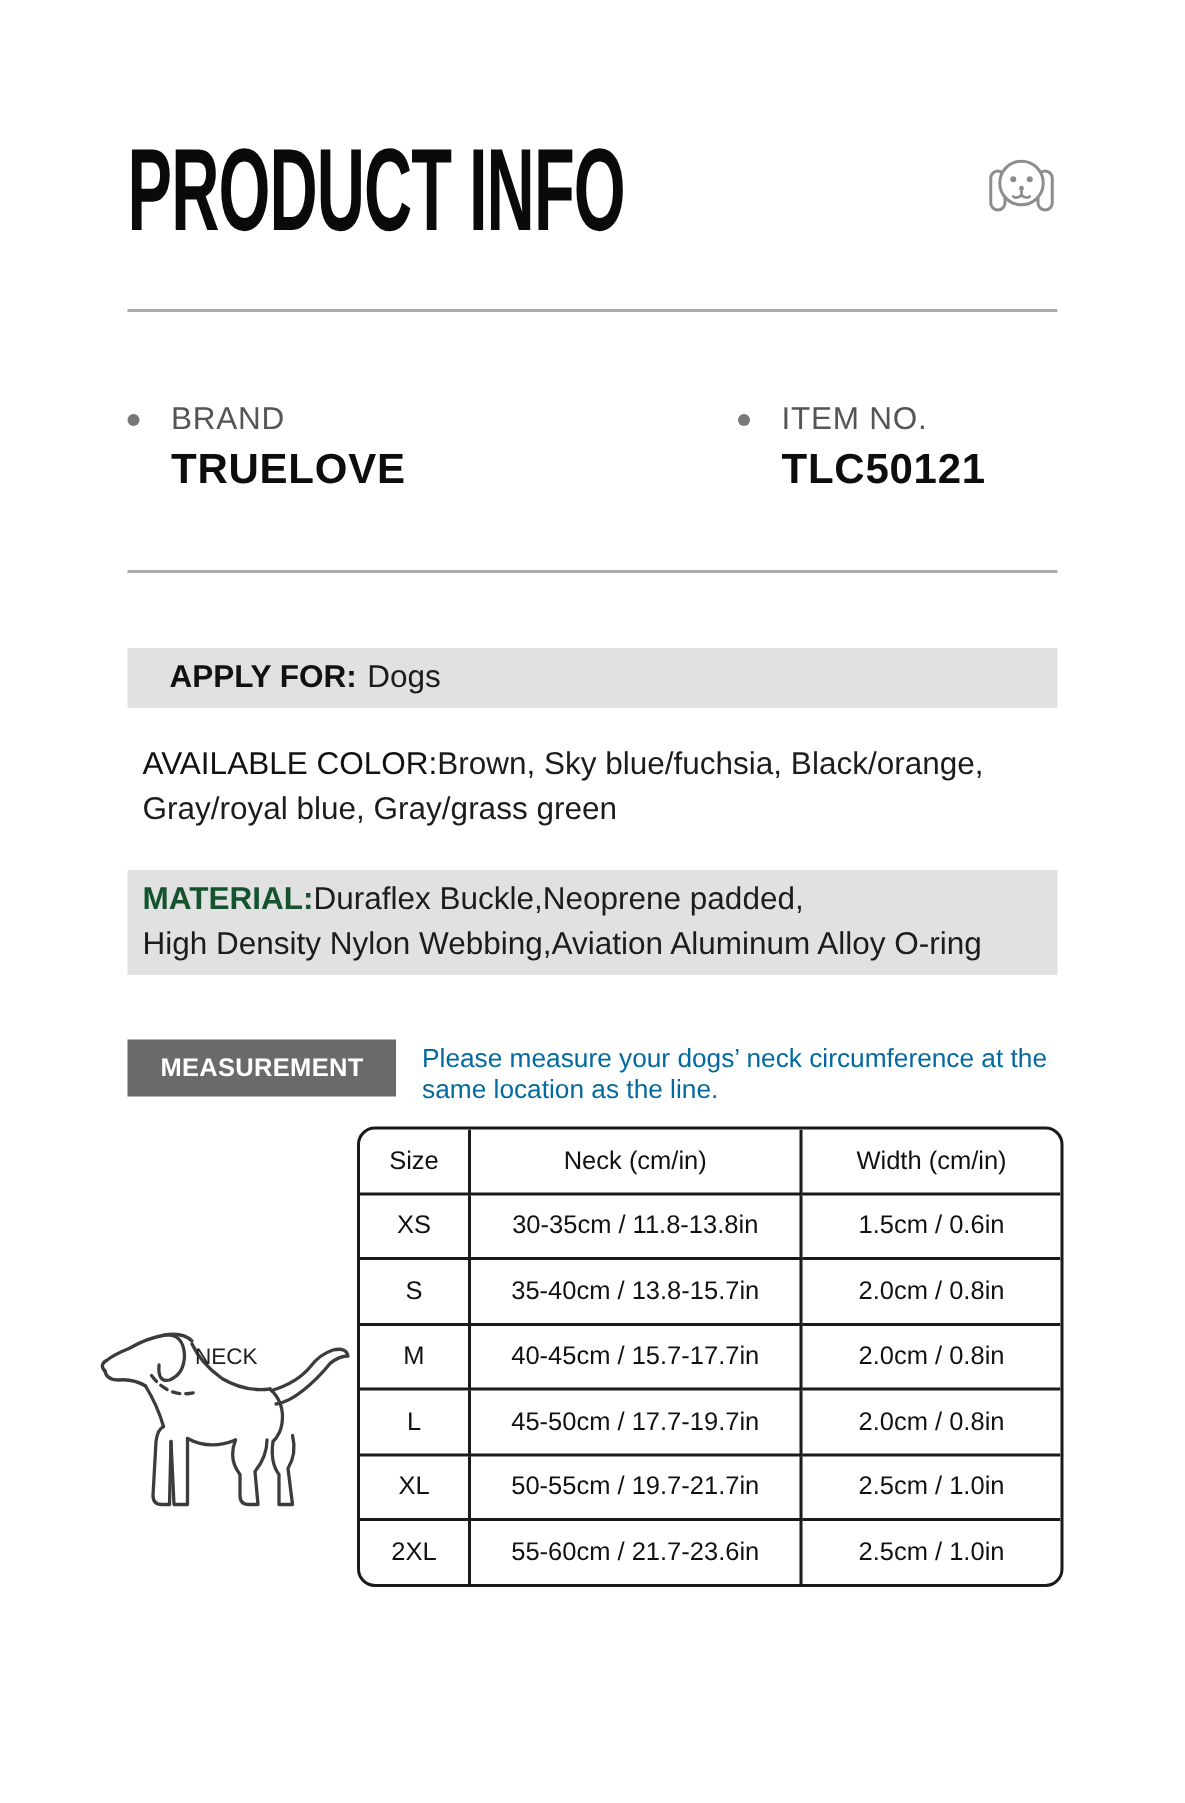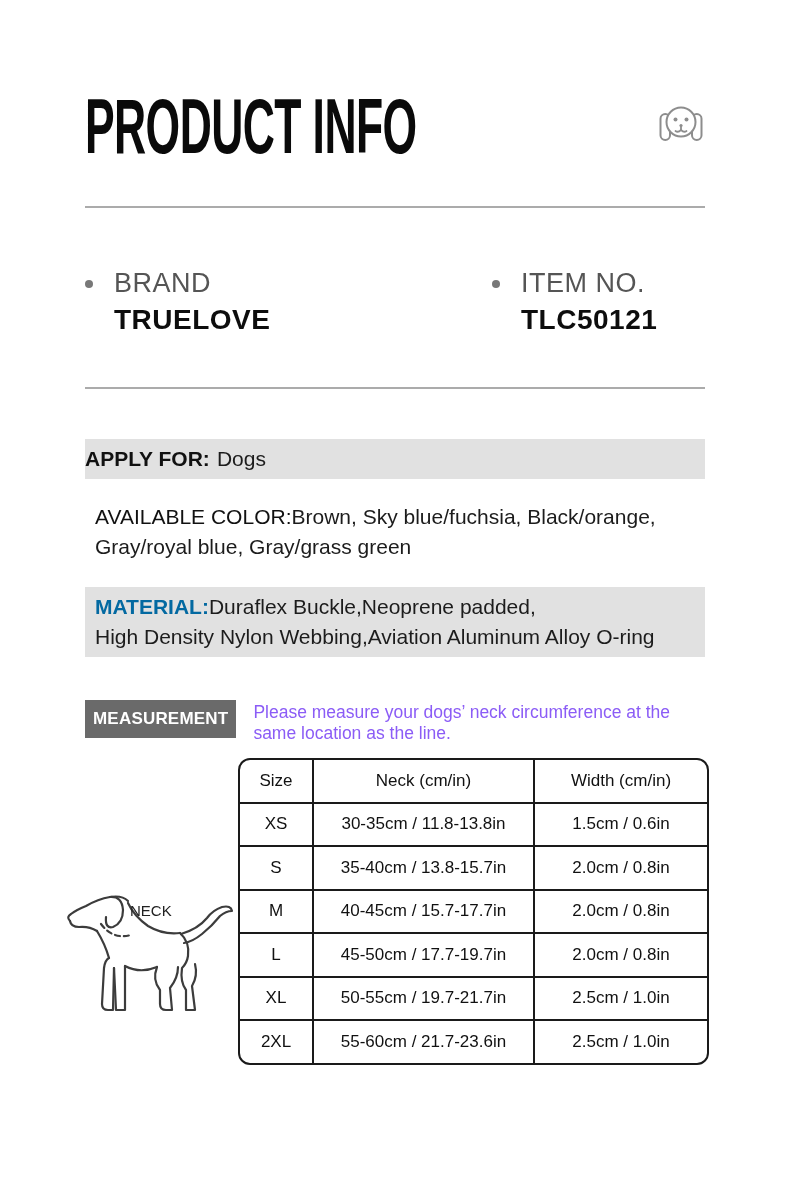--- a/index.html
+++ b/index.html
@@ -18,37 +18,37 @@
   }
   .dog-icon{margin-top:8px;flex:0 0 auto;}
 
   .divider{border:0;border-top:2px solid #ababab;margin:47px 0 0 0;}
   .divider.second{margin-top:51px;}
 
   
   .specs{display:flex;margin-top:60px;}
   .spec{width:407px;}
   .spec:last-child{width:auto;}
-  .spec-label{display:flex;align-items:center;gap:21px;font-size:27px;color:#555;letter-spacing:0.5px;}
+  .spec-label{display:flex;align-items:center;gap:21px;font-size:21px;color:#555;letter-spacing:0.5px;}
   .bullet{width:8px;height:8px;border-radius:50%;background:#787878;flex:0 0 auto;}
   .spec-value{margin:5px 0 0 29px;font-size:28px;font-weight:700;color:#0d0d0d;letter-spacing:0.5px;}
 
   
-  .apply-bar{margin-top:50px;background:#e1e1e1;padding:8px 0;font-size:21px;}
+  .apply-bar{margin-top:50px;background:#e1e1e1;padding:8px 28px;font-size:21px;}
   .apply-bar b{font-weight:700;color:#111;}
   .apply-value{margin-left:7px;}
   .color-block{margin:23px 0 0 0;padding:0 10px;font-size:21px;line-height:30px;}
   .color-block b{font-weight:400;color:#111;}
   .material-bar{margin-top:25px;background:#e1e1e1;padding:5px 10px;font-size:21px;line-height:30px;}
-  .material-bar b{font-weight:700;color:#0369a1;}
+  .material-bar b{font-weight:700;color:#14532d;}
 
   
   .measure-row{margin-top:43px;display:flex;gap:17px;align-items:flex-start;}
-  .badge{background:#6a6a6a;color:#fff;font-size:17px;font-weight:700;padding:9px 8px;letter-spacing:0.2px;flex:0 0 auto;}
-  .note{margin:2px 0 0 0;font-size:17.5px;line-height:21px;color:#8b5cf6;max-width:460px;}
+  .badge{background:#6a6a6a;color:#fff;font-size:17px;font-weight:700;padding:9px 22px;letter-spacing:0.2px;flex:0 0 auto;}
+  .note{margin:2px 0 0 0;font-size:17.5px;line-height:21px;color:#0369a1;max-width:460px;}
 
   
   .table-region{position:relative;margin-top:14px;}
   .table-wrap{margin-left:153px;width:467px;border:2px solid #1a1a1a;border-radius:12px;overflow:hidden;background:#fff;}
   table.size-table{border-collapse:collapse;width:100%;font-size:17px;color:#111;table-layout:fixed;}
   .size-table th,.size-table td{
     border:2px solid #1a1a1a;text-align:center;vertical-align:middle;
     height:41.5px;font-weight:400;padding:0 2px;
   }
   .size-table th:first-child,.size-table td:first-child{border-left:none;width:68px;border-radius:10px;}

